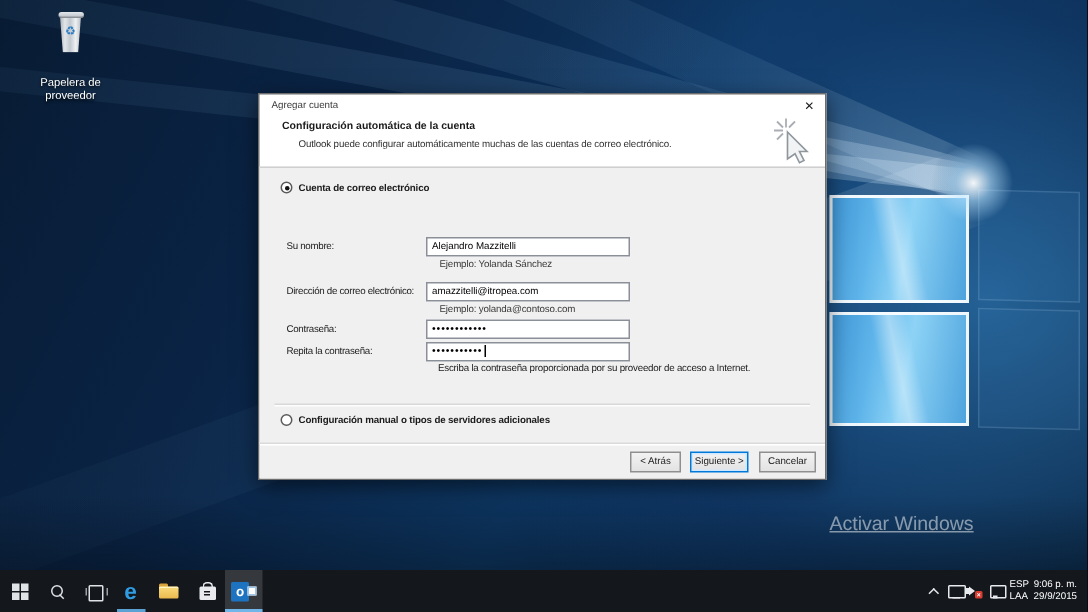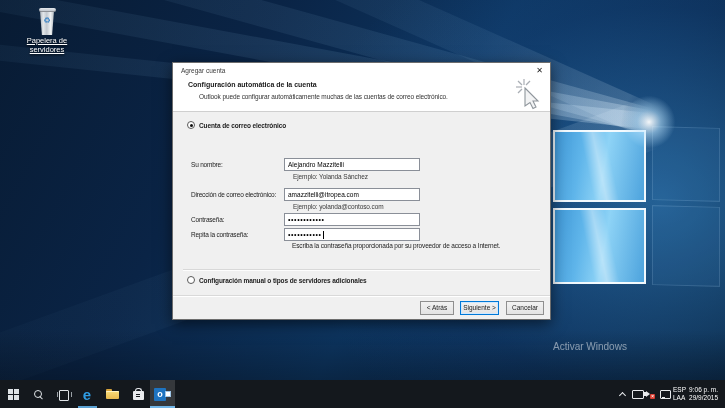--- a/index.html
+++ b/index.html
@@ -34,24 +34,24 @@
     background:linear-gradient(to top, rgba(0,0,0,.28), rgba(0,0,0,0)); }
   
   .bin { position:absolute; left:24px; top:8px; width:46px; text-align:center; cursor:default; }
   .bin-can { position:relative; width:17px; height:27px; margin:0 auto; }
   .bin-lid { position:absolute; left:0; top:0; width:17px; height:4px; border-radius:2px;
     background:linear-gradient(#e4e8ec,#b6bcc4); box-shadow:inset 0 -1px 0 rgba(0,0,0,.25); }
   .bin-body { position:absolute; left:1px; top:4px; width:15px; height:23px;
     clip-path:polygon(4% 0, 96% 0, 84% 100%, 16% 100%);
     background:linear-gradient(90deg,#aeb4bb 0%,#e3e7ea 22%,#c2c8cf 45%,#eef1f3 70%,#a9afb6 100%); }
   .bin-sym { position:absolute; left:0; top:9px; width:17px; font-size:8px; color:#2e7cc2; line-height:8px; }
-  .bin-label { margin-top:2px; font-size:7.5px; line-height:8.5px; color:#fff; text-shadow:0 1px 2px rgba(0,0,0,.9);text-decoration:underline; }
+  .bin-label { margin-top:16px; font-size:7.5px; line-height:8.5px; color:#fff; text-shadow:0 1px 2px rgba(0,0,0,.9); }
   
   .watermark { position:absolute; left:553px; top:341px; pointer-events:none; }
-  .wm-title { font-size:10px; color:rgba(255,255,255,.50); }
+  .wm-title { font-size:13px; color:rgba(255,255,255,.50);text-decoration:underline; }
   .wm-sub { font-size:8px; margin-top:2px; color:rgba(255,255,255,.42); }
   
   .dlg { position:absolute; left:172px; top:62px; width:379px; height:258px; background:#fff;
     border:1px solid #6d6d6d; box-shadow:0 4px 14px rgba(0,0,0,.55); font-size:6.5px; color:#262626; }
   .dlg-title { position:absolute; left:8px; top:4px; font-size:6.5px; color:#3b3b3b; }
   .dlg-close { position:absolute; right:4px; top:2px; width:13px; height:12px; text-align:center;
     font-size:8px; line-height:12px; color:#1a1a1a; cursor:pointer; }
   .hdr-title { position:absolute; left:15px; top:18px; font-size:7px; font-weight:bold; color:#1a1a1a; }
   .hdr-sub { position:absolute; left:26px; top:30px; font-size:6.5px; color:#333; white-space:nowrap; letter-spacing:-.1px; }
   .wand { position:absolute; left:342px; top:15px; width:28px; height:32px; }
@@ -140,21 +140,21 @@
   <div class="floor-shade"></div>
 
   <div class="bin">
     <div class="bin-can">
       <div class="bin-lid"></div>
       <div class="bin-body"></div>
       <div class="bin-sym">♻</div>
     </div>
     <div class="bin-label">
       <div>Papelera de</div>
-      <div>servidores</div>
+      <div>proveedor</div>
     </div>
   </div>
 
   <div class="watermark">
     <div class="wm-title">Activar Windows</div>
   </div>
 
   <div class="dlg">
     <div class="dlg-title">Agregar cuenta</div>
     <div class="dlg-close">✕</div>

